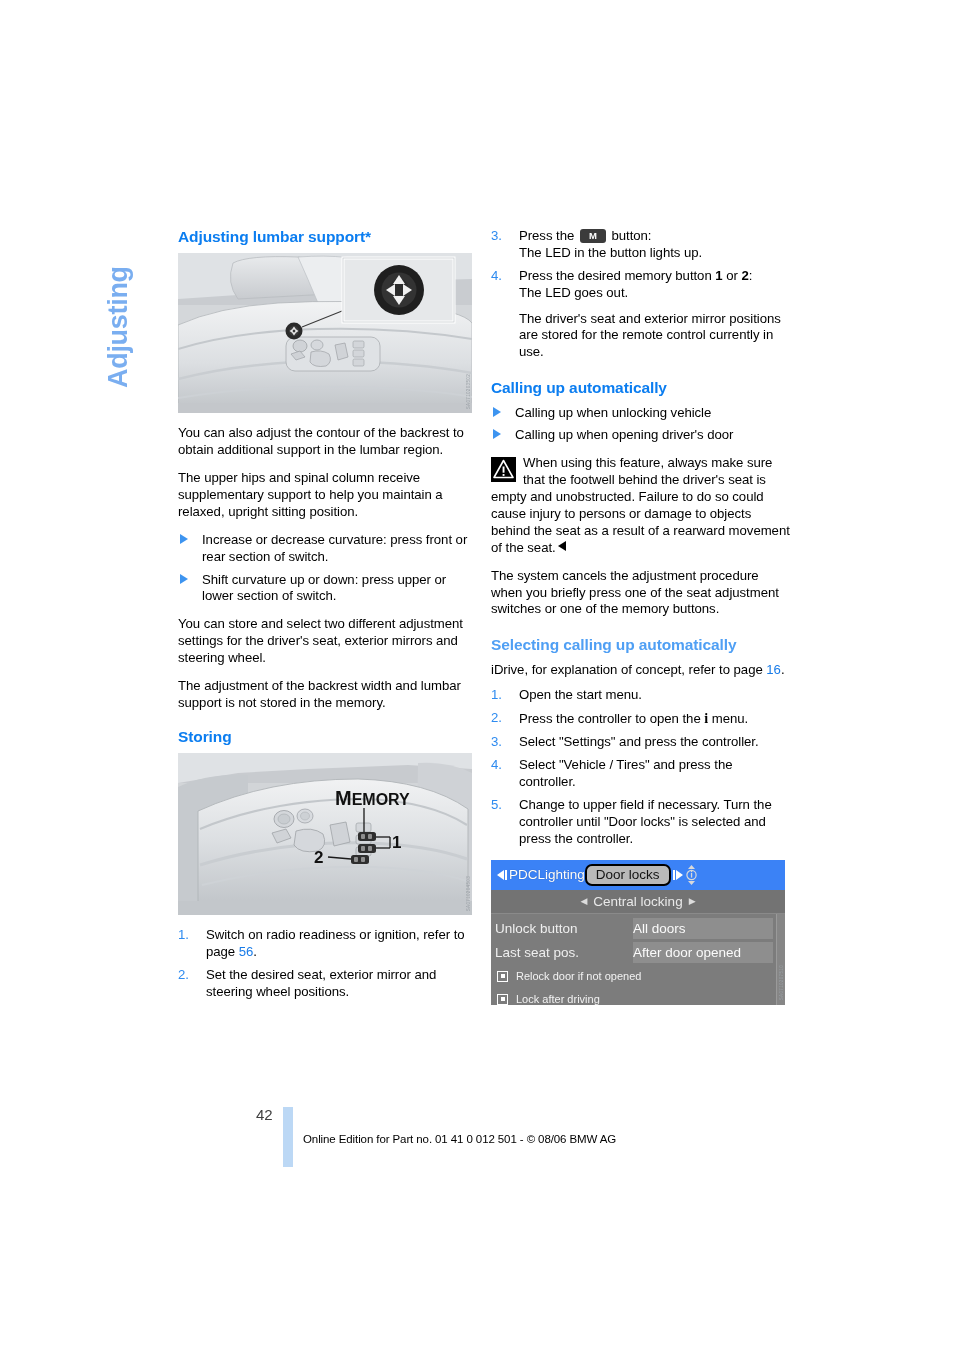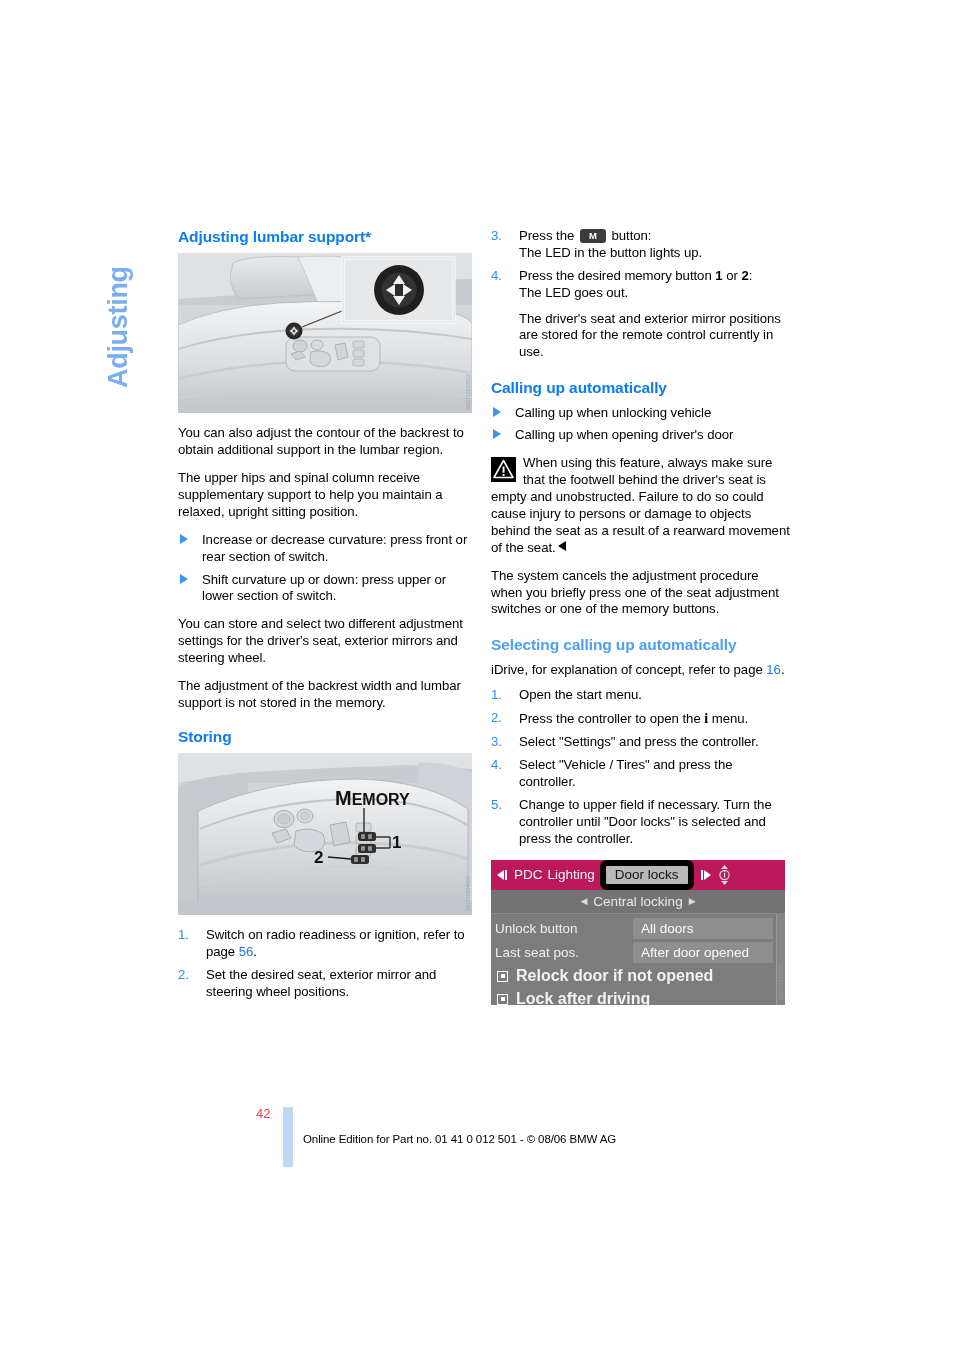--- a/index.html
+++ b/index.html
@@ -197,44 +197,43 @@
   .idrive {
     position: relative;
     width: 294px;
     height: 145px;
     background: #7c7c7c;
     overflow: hidden;
     font-family: "Liberation Sans", sans-serif;
   }
   .idrive-top {
     height: 30px;
-    background: #be185d;
+    background: #3b82f6;
     display: flex;
     align-items: center;
     padding: 0 4px;
-    gap: 5px;
     position: relative;
   }
   .idrive-arrow {
     color: #ffffff;
     font-size: 13px;
     line-height: 1;
     display: flex;
     align-items: center;
   }
   .idrive-tab {
     color: #ffffff;
     font-size: 13.5px;
     white-space: nowrap;
     text-shadow: 0 0 1px rgba(0,0,0,.4);
   }
   .idrive-tab.sel {
     background: #b9b9b9;
     color: #121212;
-    border: 6px solid #000000;
+    border: 2px solid #000000;
     border-radius: 7px;
     padding: 1px 9px 2px 9px;
     text-shadow: none;
   }
   .idrive-info {
     color: #cfcfcf;
     font-size: 13px;
     display: flex;
     flex-direction: column;
     align-items: center;
@@ -264,21 +263,21 @@
     color: #efefef;
     font-size: 13.5px;
   }
   .idrive-value {
     flex: 1;
     background: #8e8e8e;
     color: #fbfbfb;
     font-size: 13.5px;
     height: 21px;
     line-height: 21px;
-    padding-left: 8px;
+    padding-left: 0;
     margin-right: 12px;
   }
   .idrive-check {
     display: flex;
     align-items: center;
     height: 23px;
     padding-left: 6px;
     gap: 8px;
   }
   .cbox {
@@ -289,36 +288,35 @@
     justify-content: center;
     flex: 0 0 auto;
   }
   .cbox i {
     display: block;
     width: 4px; height: 4px;
     background: #ffffff;
   }
   .idrive-check span {
     color: #f2f2f2;
-    font-size: 16px;
-    font-weight: bold;
+    font-size: 11px;
   }
   .idrive-scroll {
     position: absolute;
     right: 0; top: 54px; bottom: 0;
     width: 9px;
     background: #868686;
     border-left: 1px solid #9a9a9a;
   }
   .page-no {
     position: absolute;
     left: 256px;
     top: 1106px;
-    font-size: 13px;
-    color: #ef4444;
+    font-size: 15px;
+    color: #404040;
   }
   .blue-bar {
     position: absolute;
     left: 283px;
     top: 1107px;
     width: 10px;
     height: 60px;
     background: #bcd8f5;
   }
   .footer-text {

